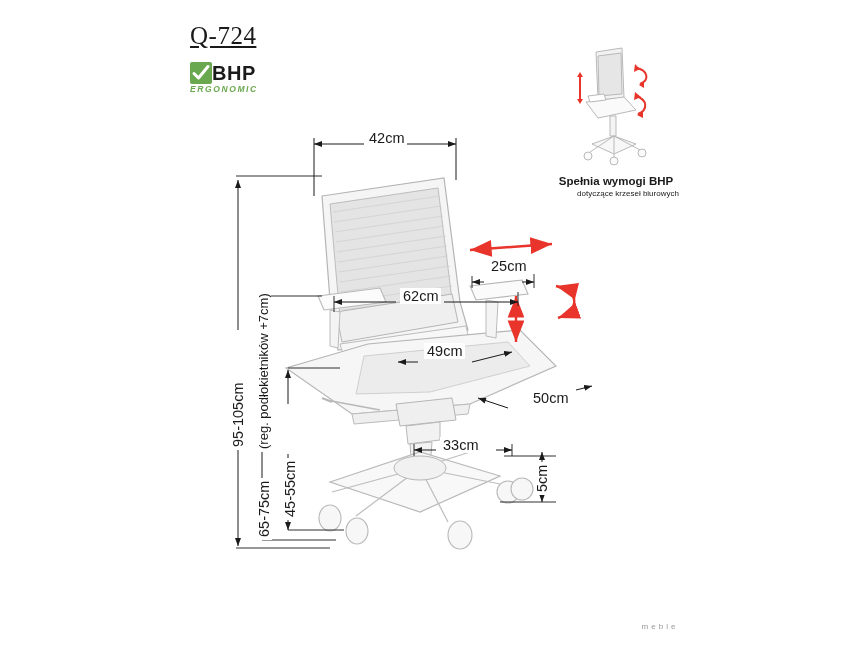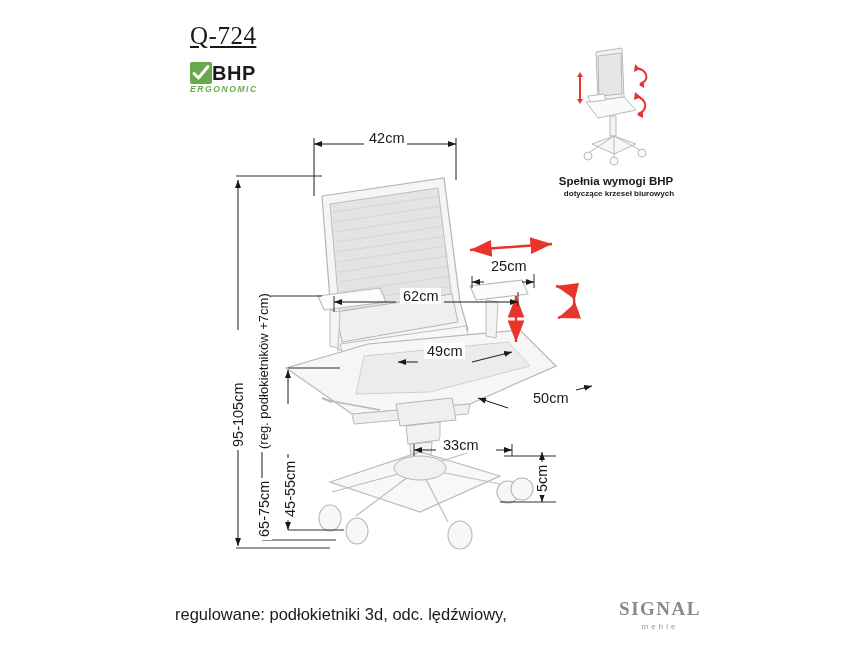--- a/index.html
+++ b/index.html
@@ -81,26 +81,26 @@
     left: 0;
     top: 135px;
     width: 160px;
     text-align: center;
     font-size: 11.5px;
     font-weight: bold;
     color: #1a1a1a;
   }
   .badge-caption2 {
     position: absolute;
-    left: 3px;
+    left: 12px;
     top: 149px;
     width: 160px;
     text-align: center;
     font-size: 8px;
-    font-weight: bold;
+    font-weight: normal;
     color: #1a1a1a;
   }
   
   .drawing {
     position: absolute;
     left: 0;
     top: 0;
     width: 860px;
     height: 658px;
   }
@@ -362,20 +362,18 @@
   <div class="dim" style="left:424px; top:343px;">49cm</div>
   <div class="dim" style="left:530px; top:390px;">50cm</div>
   <div class="dim" style="left:440px; top:437px;">33cm</div>
 
   <div class="dim vert" style="left:230px; top:450px;">95-105cm</div>
   <div class="dim vert small" style="left:256px; top:452px;">(reg. podłokietników +7cm)</div>
   <div class="dim vert" style="left:282px; top:520px;">45-55cm</div>
   <div class="dim vert" style="left:256px; top:540px;">65-75cm</div>
   <div class="dim vert" style="left:534px; top:495px;">5cm</div>
 
-  <div class="bottom-caption">regulowane: podłokietniki 3d, odc. lędźwiowy,</div>
 
   <div class="signal-logo">
-    <div class="signal-word">SIGNAL</div>
     <div class="signal-sub">meble</div>
   </div>
 
 </div>
 
 </body></html>

